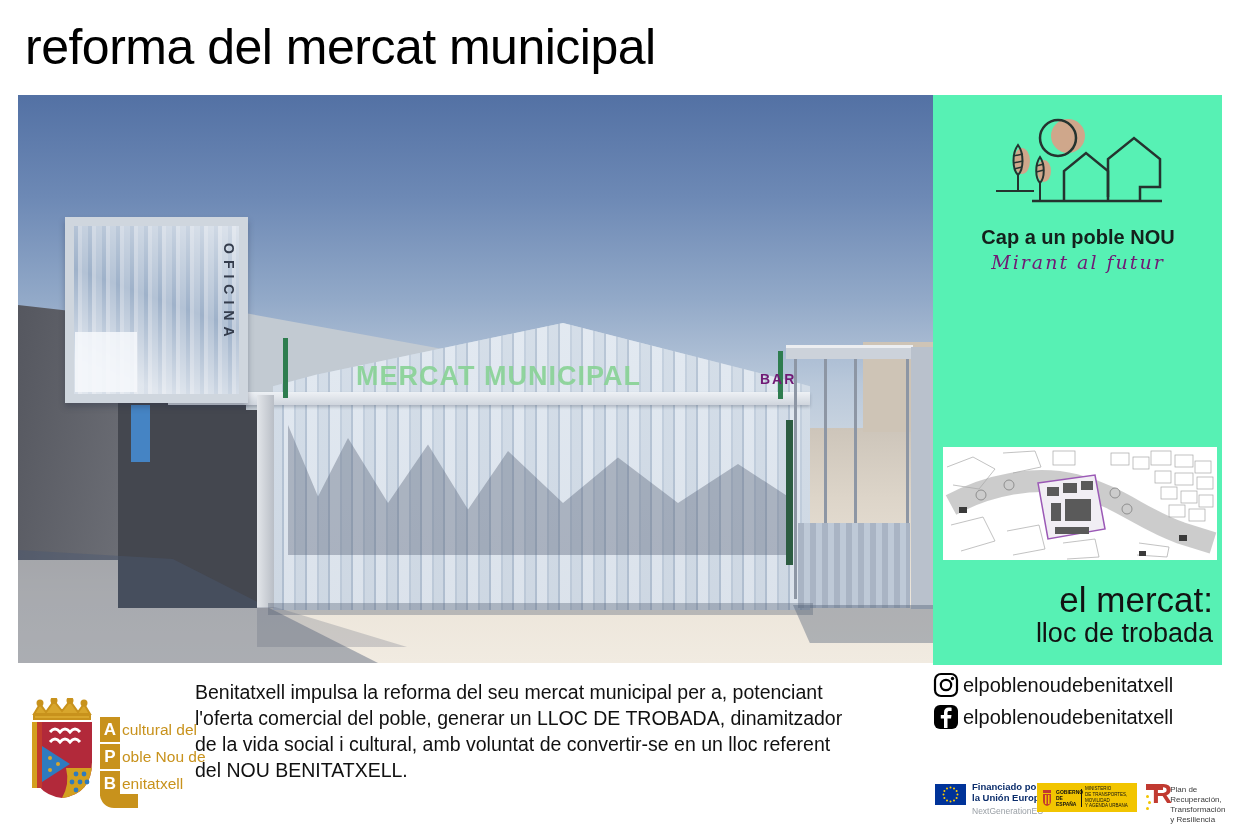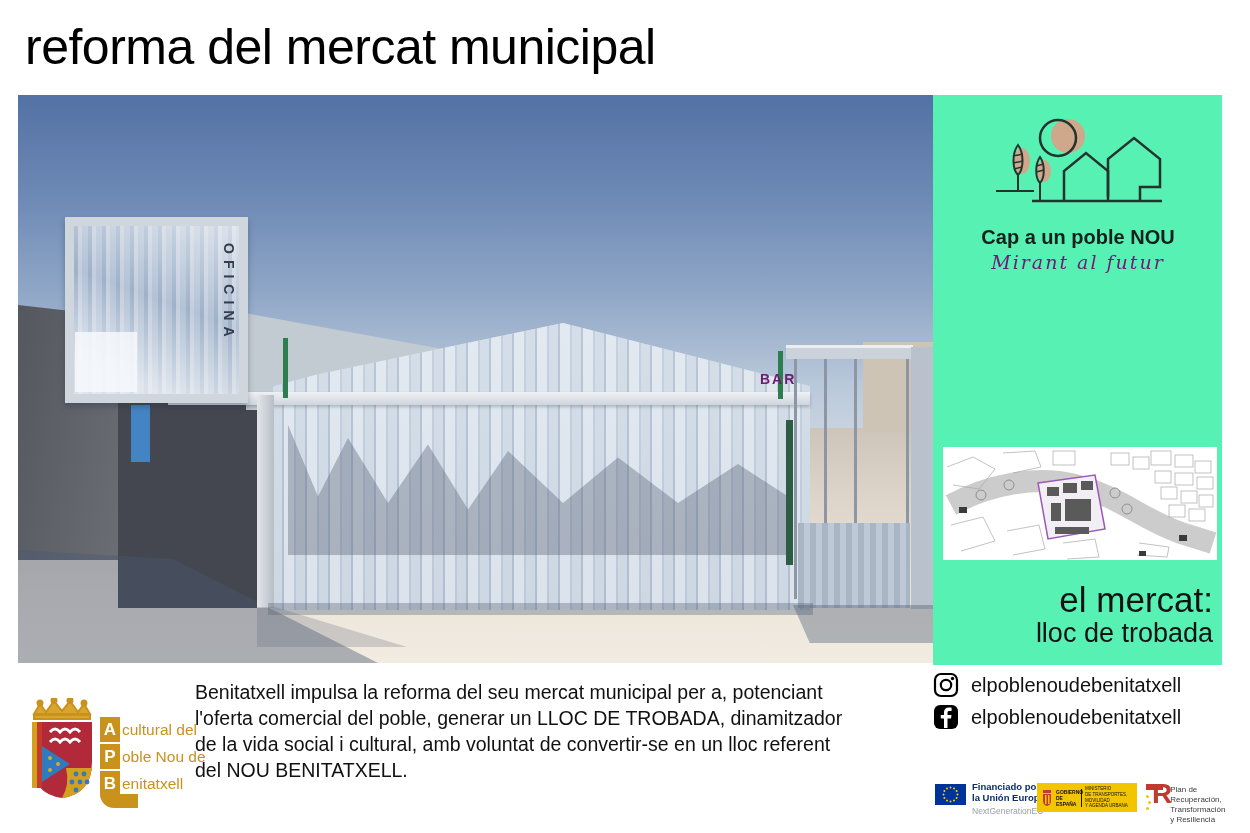--- a/index.html
+++ b/index.html
@@ -81,21 +81,21 @@
   #council-logo { left:26px; top:698px; width:175px; height:118px; }
   .council-bar-hook { left:74px; top:96px; width:38px; height:14px; background:#c8921c; border-radius:0 0 0 14px; }
   .council-lines { left:74px; top:18px; }
   .council-line { display:flex; align-items:center; height:27px; }
   .council-initial { width:20px; height:25px; background:#c8921c; color:#fff; font-weight:bold; font-size:17px;
          display:flex; align-items:center; justify-content:center; margin-right:2px; }
   .council-word { color:#c8921c; font-size:15.5px; font-weight:500; white-space:nowrap; }
 
   #description { left:195px; top:680px; font-size:19.5px; color:#111; line-height:1.33; }
 
-  .social-row { left:933px; display:flex; align-items:center; gap:12px; font-size:20px; color:#111; }
+  .social-row { left:933px; display:flex; align-items:center; gap:4px; font-size:20px; color:#111; }
   #social-ig { top:672px; }
   #social-fb { top:704px; }
 
   #funding { left:933px; top:780px; width:300px; height:45px; }
   .eu-block { left:2px; top:2px; display:flex; gap:6px; }
   .eu-flag { width:31px; height:21px; background:#003399; margin-top:2px; }
   .eu-text1 { font-size:9.5px; font-weight:bold; color:#0b2d6b; line-height:1.15; }
   .eu-text2 { font-size:8.5px; color:#9aa0a6; margin-top:2px; }
   .spain-block { left:104px; top:3px; width:100px; height:29px; background:#f2c500; display:flex; align-items:center; }
   .spain-arms { width:14px; height:20px; margin-left:3px; }
@@ -130,20 +130,21 @@
     <div class="abs beam"></div>
     <div class="abs green-strip-l"></div>
     <div class="abs green-strip-r"></div>
     <div class="abs green-strip-dk"></div>
     <div class="abs pillar"></div>
     <div class="abs oficina-box">
       <div class="abs oficina-glass"></div>
       <div class="abs oficina-reflect"></div>
       <div class="abs oficina-sign">OFICINA</div>
     </div>
+    <div class="abs mercat-sign" style="color: rgb(138, 211, 151);">MERCAT MUNICIPAL</div>
     <div class="abs bar-sign">BAR</div>
     <div class="abs bar-canopy"></div>
     <div class="abs bar-col" style="left:776px;"></div>
     <div class="abs bar-col" style="left:806px;"></div>
     <div class="abs bar-col" style="left:836px;"></div>
     <div class="abs bar-col" style="left:888px;"></div>
     <div class="abs bar-glass"></div>
     <div class="abs bar-edge"></div>
     <div class="abs shadow-hall"></div>
     <div class="abs shadow-bar"></div>

